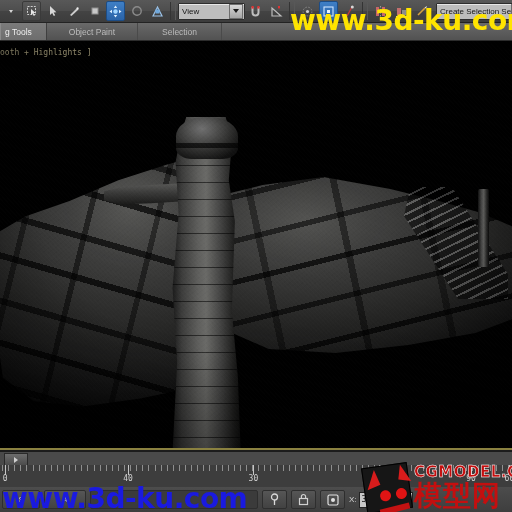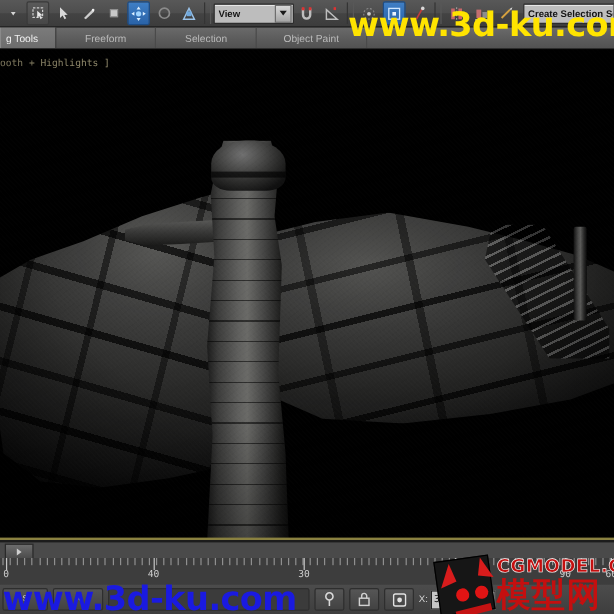--- a/index.html
+++ b/index.html
@@ -3,21 +3,21 @@
 <meta charset="utf-8">
 <style>
   html,body{margin:0;padding:0;background:#2b2b2b;}
   body{width:512px;height:512px;overflow:hidden;
        font-family:"Liberation Sans","DejaVu Sans",sans-serif;}
   #app{position:relative;width:512px;height:512px;overflow:hidden;background:#1c1c1c;}
 
   
   .toolbar{position:absolute;left:0;top:0;width:512px;height:22px;
            background:linear-gradient(180deg,#585858 0%,#4e4e4e 48%,#434343 52%,#3c3c3c 100%);
-           border-bottom:1px solid #232323;display:flex;align-items:center;font-weight:bold;}
+           border-bottom:1px solid #232323;display:flex;align-items:center;}
   .tb-btn{width:17px;height:18px;margin:0 1px;border-radius:2px;
           background:linear-gradient(180deg,#5a5a5a,#474747);
           border:1px solid #3a3a3a;position:relative;flex:0 0 auto;
           display:flex;align-items:center;justify-content:center;}
   .tb-btn.flat{background:transparent;border:1px solid transparent;}
   .tb-btn.on{background:linear-gradient(180deg,#3f7fc6,#2a63a8);border:1px solid #1d4d86;}
   .tb-sep{width:4px;height:18px;flex:0 0 auto;
           border-left:1px solid #343434;border-right:1px solid #585858;margin:0 2px;}
   .tb-ico{display:block;}
 
@@ -271,28 +271,25 @@
       <span class="cap">Create Selection Se</span>
       <span class="arrow"></span>
     </div>
 
   </div>
 
   <div class="ribbon">
     <div class="rtab active" style="padding:0 14px 0 4px">
       <span>g Tools</span>
     </div>
-    <div class="rtab" style="padding:0 24px">
-      <span>Freeform</span>
+    <div class="rtab" style="padding:0 22px">
+      <span>Object Paint</span>
     </div>
     <div class="rtab" style="padding:0 24px">
       <span>Selection</span>
-    </div>
-    <div class="rtab" style="padding:0 22px">
-      <span>Object Paint</span>
     </div>
     <div class="rtab" style="flex:1;border-right:none"></div>
   </div>
 
   <div class="viewport">
     <div class="vp-label">ooth + Highlights ]</div>
 
     <div class="scene">
       <div class="wing wing-l"></div>
       <div class="wing wing-r"></div>

